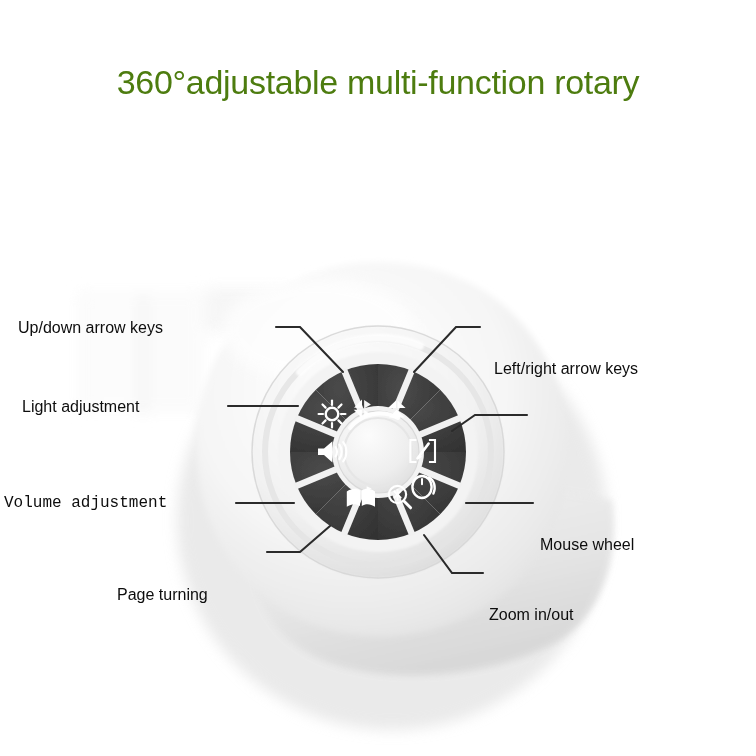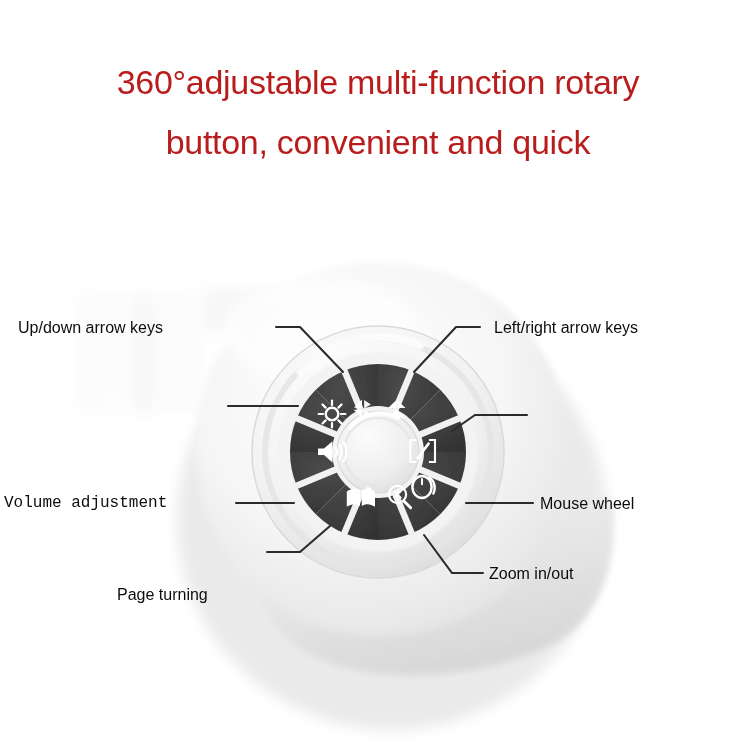--- a/index.html
+++ b/index.html
@@ -9,58 +9,57 @@
     font-family:"Liberation Sans", sans-serif;
     overflow:hidden;
     position:relative;
   }
   #stage{position:absolute;left:0;top:0;width:756px;height:756px;overflow:hidden;background:#fff;}
 
   
   .title-block{
     position:absolute;left:0;top:52px;width:756px;
     text-align:center;
-    color:#b91c1c;
+    color:#4d7c0f;
     font-size:34px;
     line-height:60px;
     letter-spacing:-0.3px;
     font-weight:400;
   }
   .title-line{display:block;white-space:nowrap;}
 
   
   .device-layer{position:absolute;left:0;top:0;width:756px;height:756px;}
 
   
   .callout{
     position:absolute;
     color:#0d0d0d;
     font-size:16px;
     line-height:33px;
     white-space:nowrap;
   }
   .callout.two-line{white-space:normal;}
   .callout .cl-line{display:block;}
-  .callout.right-al{text-align:center;}
+  .callout.right-al{text-align:center;margin-top:41px;}
 
   
   #dial{
     position:absolute;
     left:290px;top:364px;
     width:176px;height:176px;
   }
 </style>
 </head>
 <body>
 
 <div id="stage">
 
   <div class="title-block">
     <span class="title-line">360°adjustable multi-function rotary</span>
-    <span class="title-line">button, convenient and quick</span>
   </div>
 
   <svg class="device-layer" width="756" height="756" viewBox="0 0 756 756">
     <defs>
       <radialGradient id="bodyGrad" cx="0.42" cy="0.34" r="0.78">
         <stop offset="0%" stop-color="#ffffff"></stop>
         <stop offset="52%" stop-color="#f6f6f6"></stop>
         <stop offset="80%" stop-color="#e9e9e9"></stop>
         <stop offset="100%" stop-color="#dcdcdc"></stop>
       </radialGradient>
@@ -242,20 +241,21 @@
 
       <path d="M 480 327 L 456 327 L 414 372"></path>
       <path d="M 527 415 L 475 415 L 452 431"></path>
       <path d="M 533 503 L 466 503"></path>
       <path d="M 483 573 L 452 573 L 424 535"></path>
     </g>
   </svg>
 
   <div class="callout" style="left:18px;top:311px;">Up/down arrow keys</div>
 
+  <div class="callout" style="left:22px;top:390px;">Light adjustment</div>
 
   <div class="callout" style="left:4px;top:487px;font-family:Liberation Mono, monospace;">Volume adjustment</div>
 
   <div class="callout two-line" style="left:117px;top:536px;width:170px;margin-top:42px;">
     <span class="cl-line">Page turning</span>
   </div>
 
   <div class="callout right-al" style="left:494px;top:311px;">Left/right arrow keys</div>
 
 

